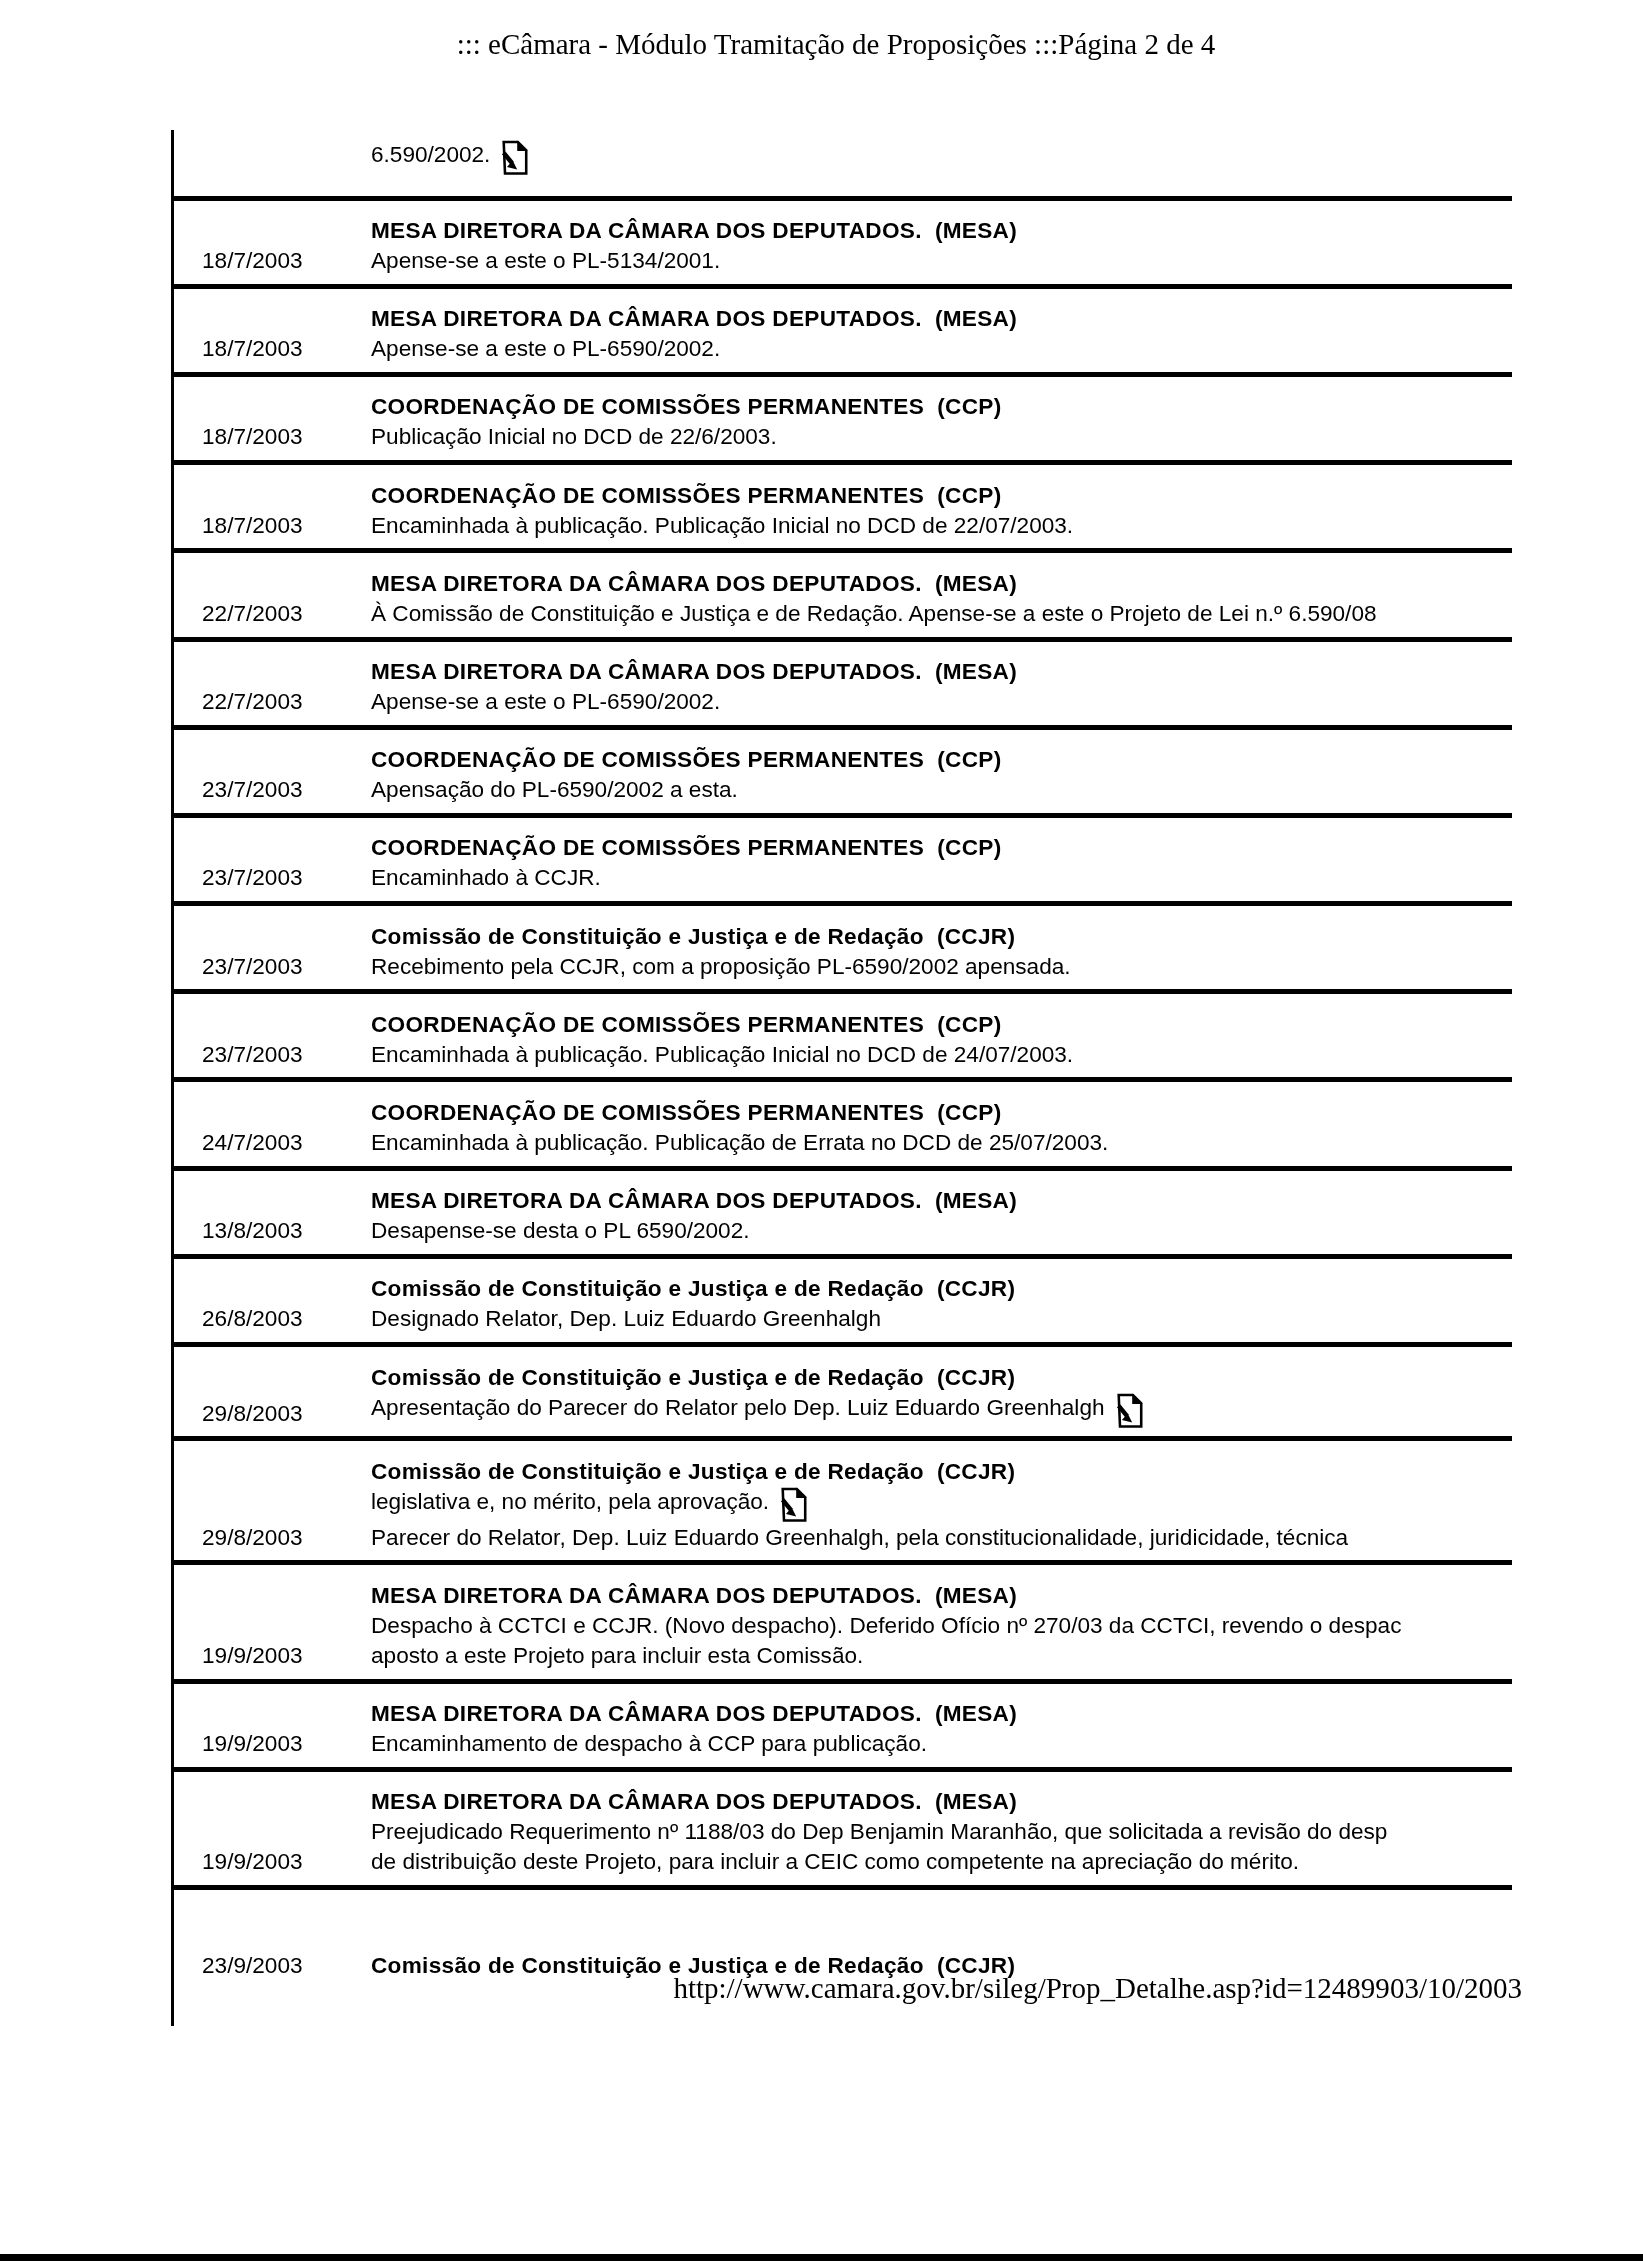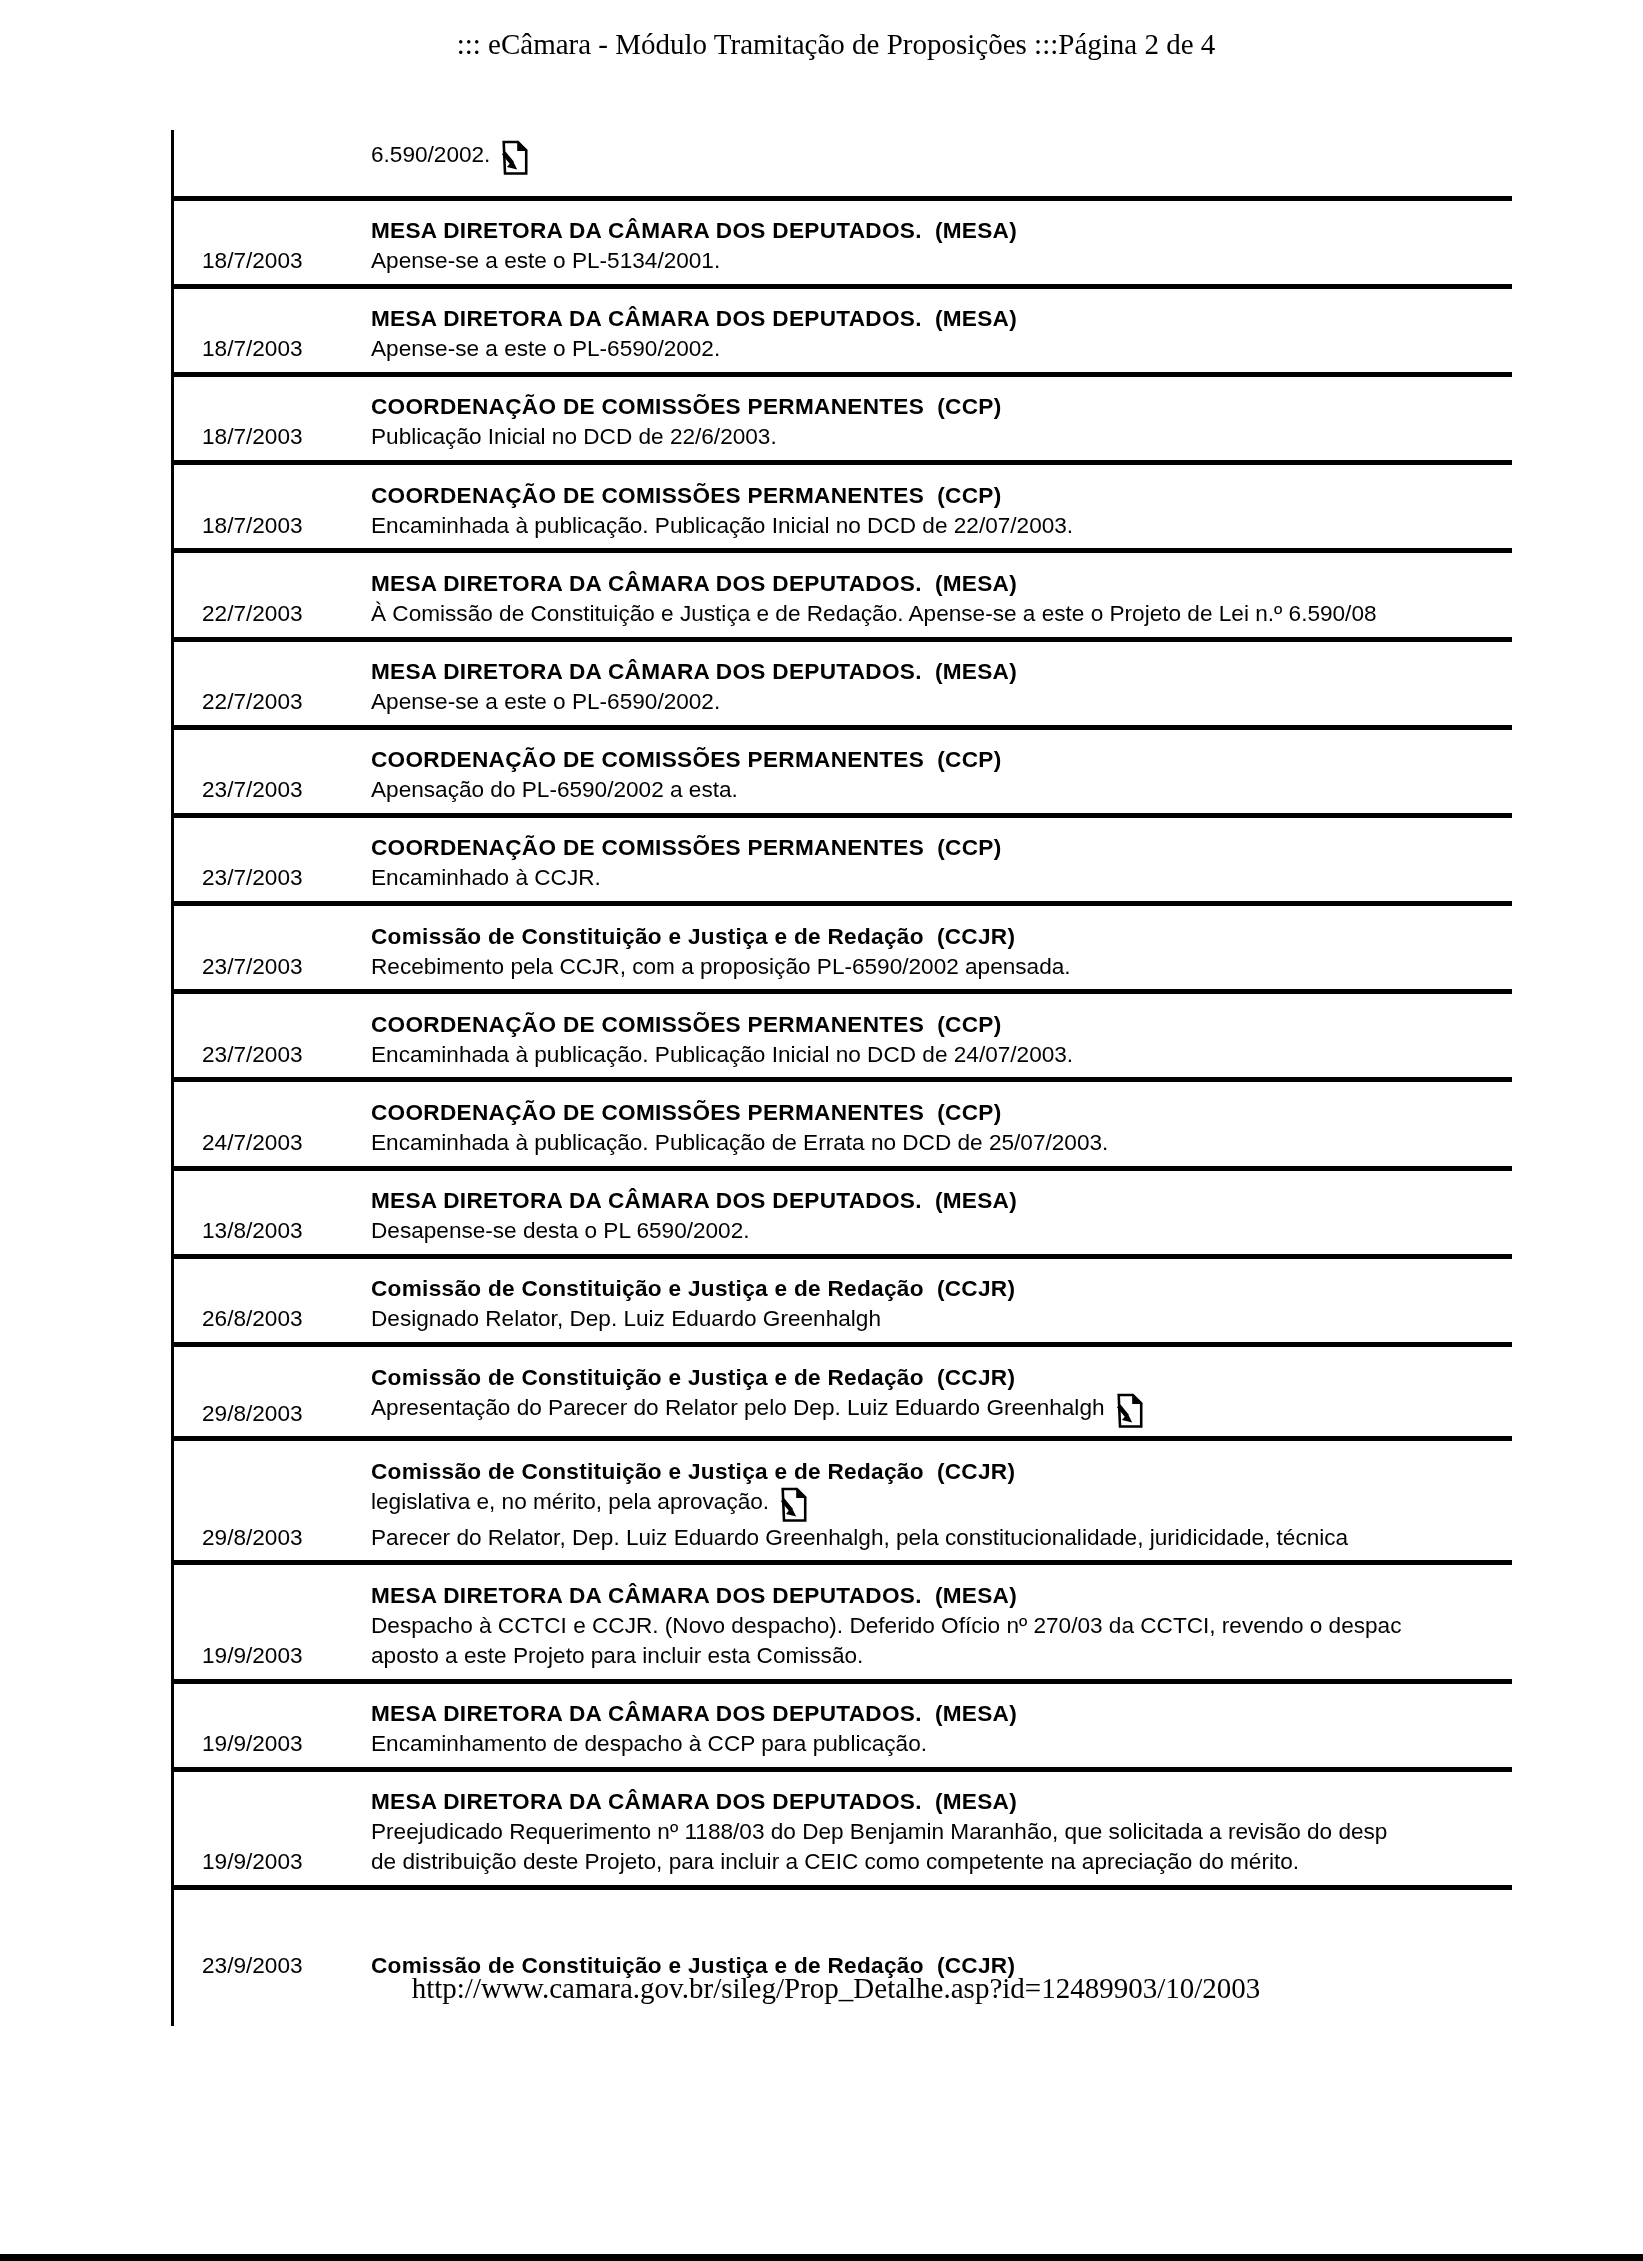--- a/index.html
+++ b/index.html
@@ -28,21 +28,21 @@
     font-size: 29px;
     line-height: 34px;
     white-space: nowrap;
   }
   .print-footer {
     position: absolute;
     top: 1971px;
     left: 150px;
     right: 122px;
     display: flex;
-    justify-content: center;
+    justify-content: flex-end;
     font-family: "Liberation Serif", serif;
     font-size: 29px;
     line-height: 34px;
     white-space: nowrap;
   }
 
   
   .tram-table {
     position: absolute;
     top: 130px;

